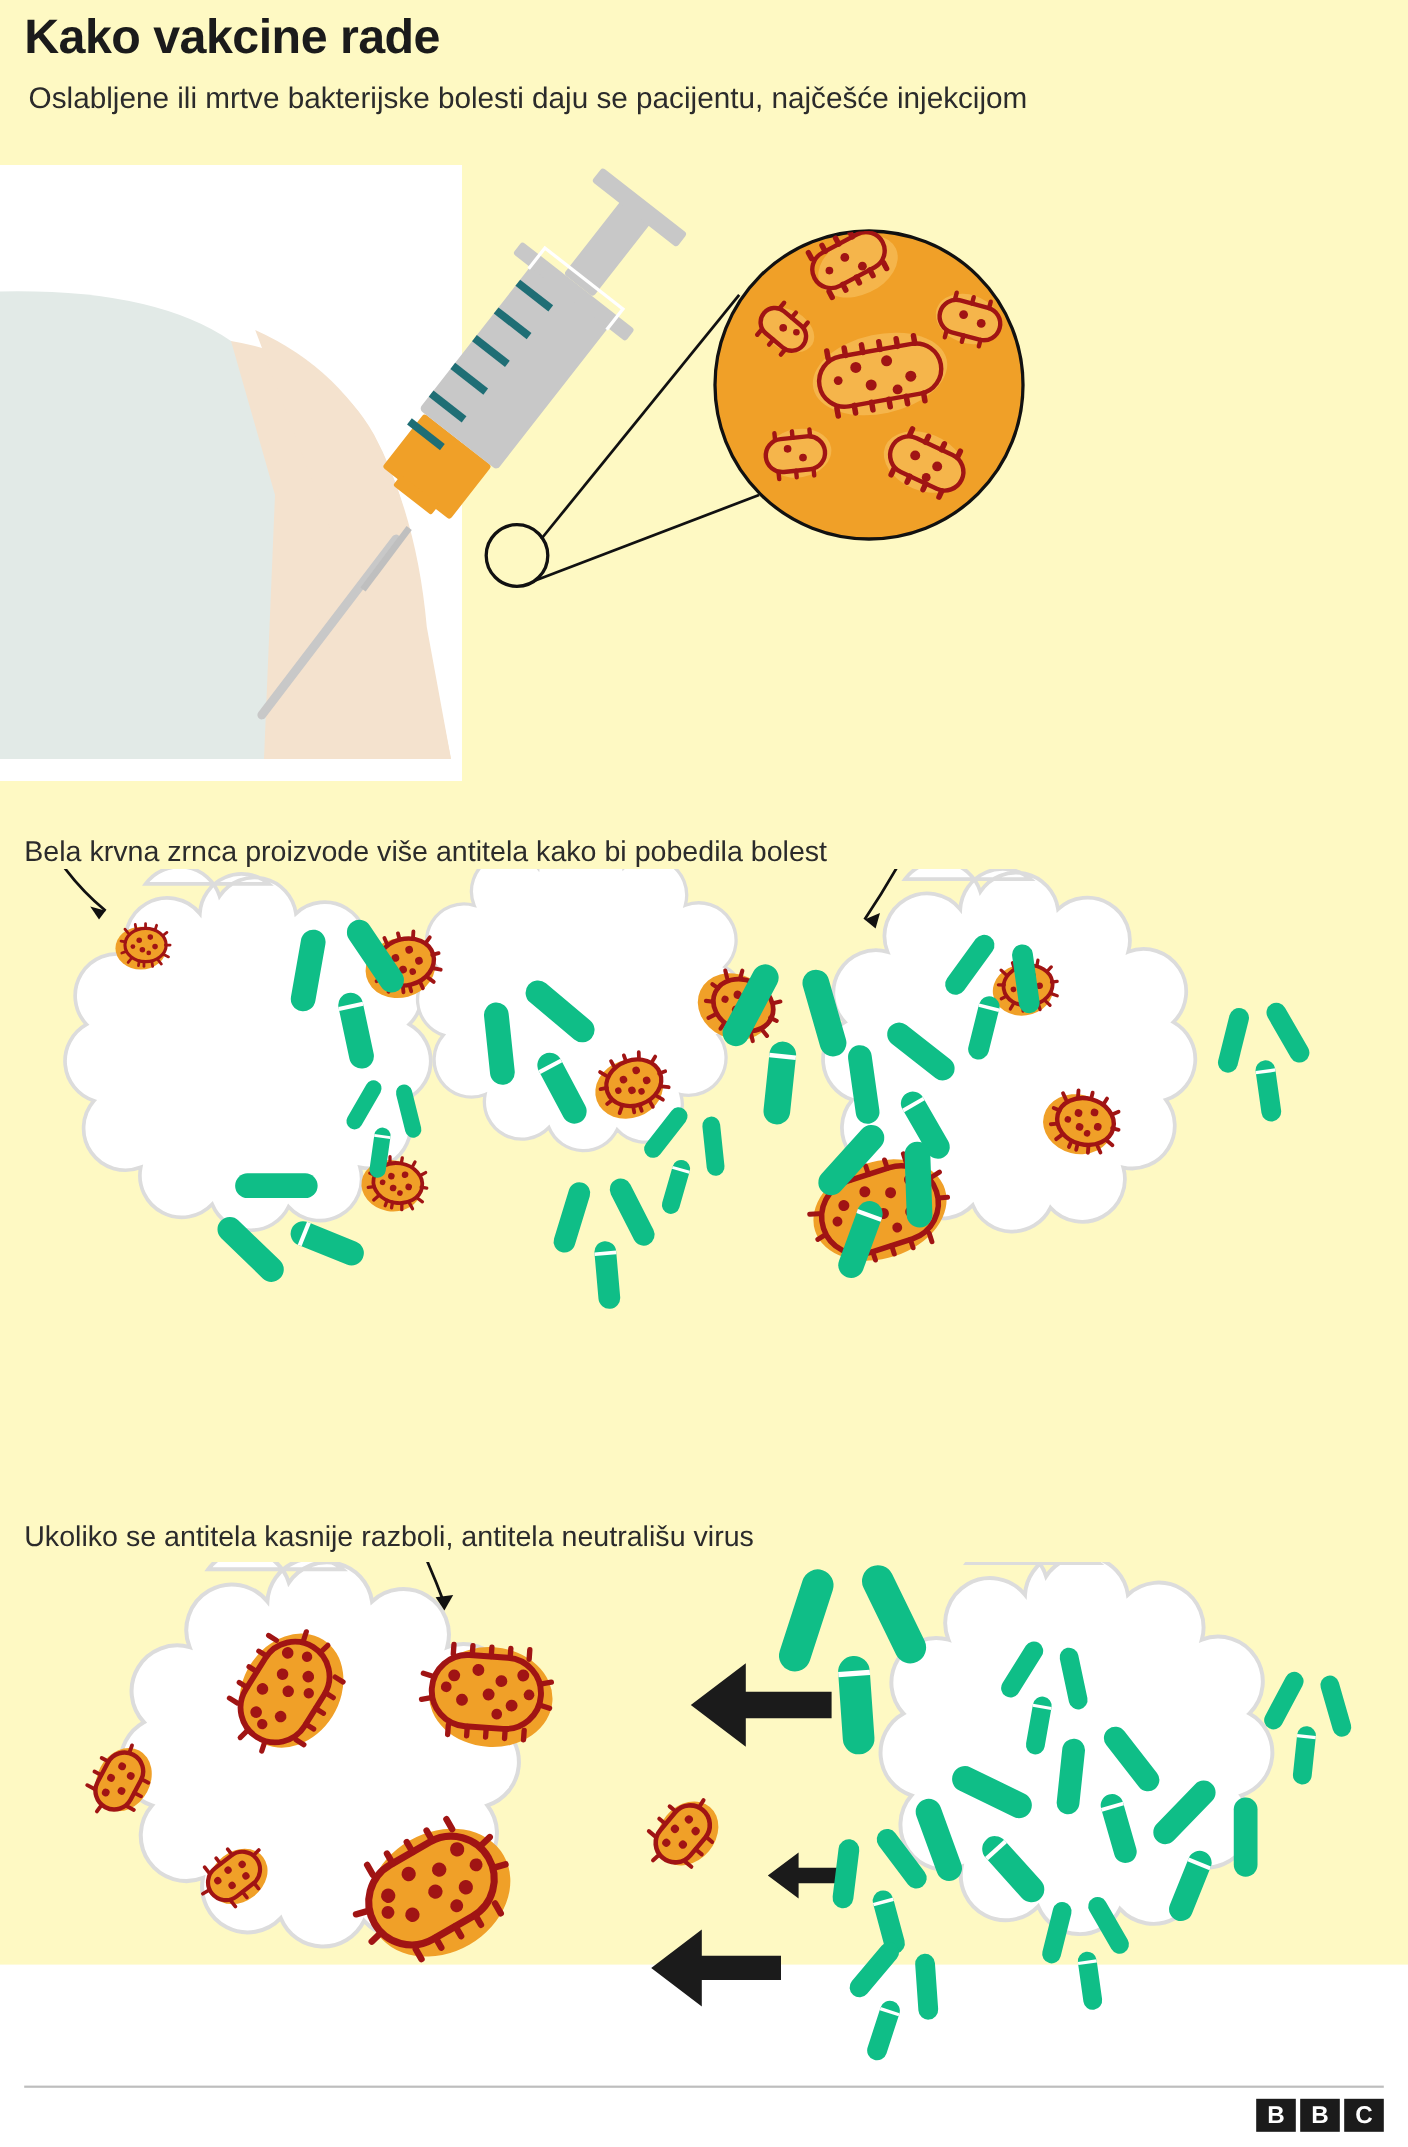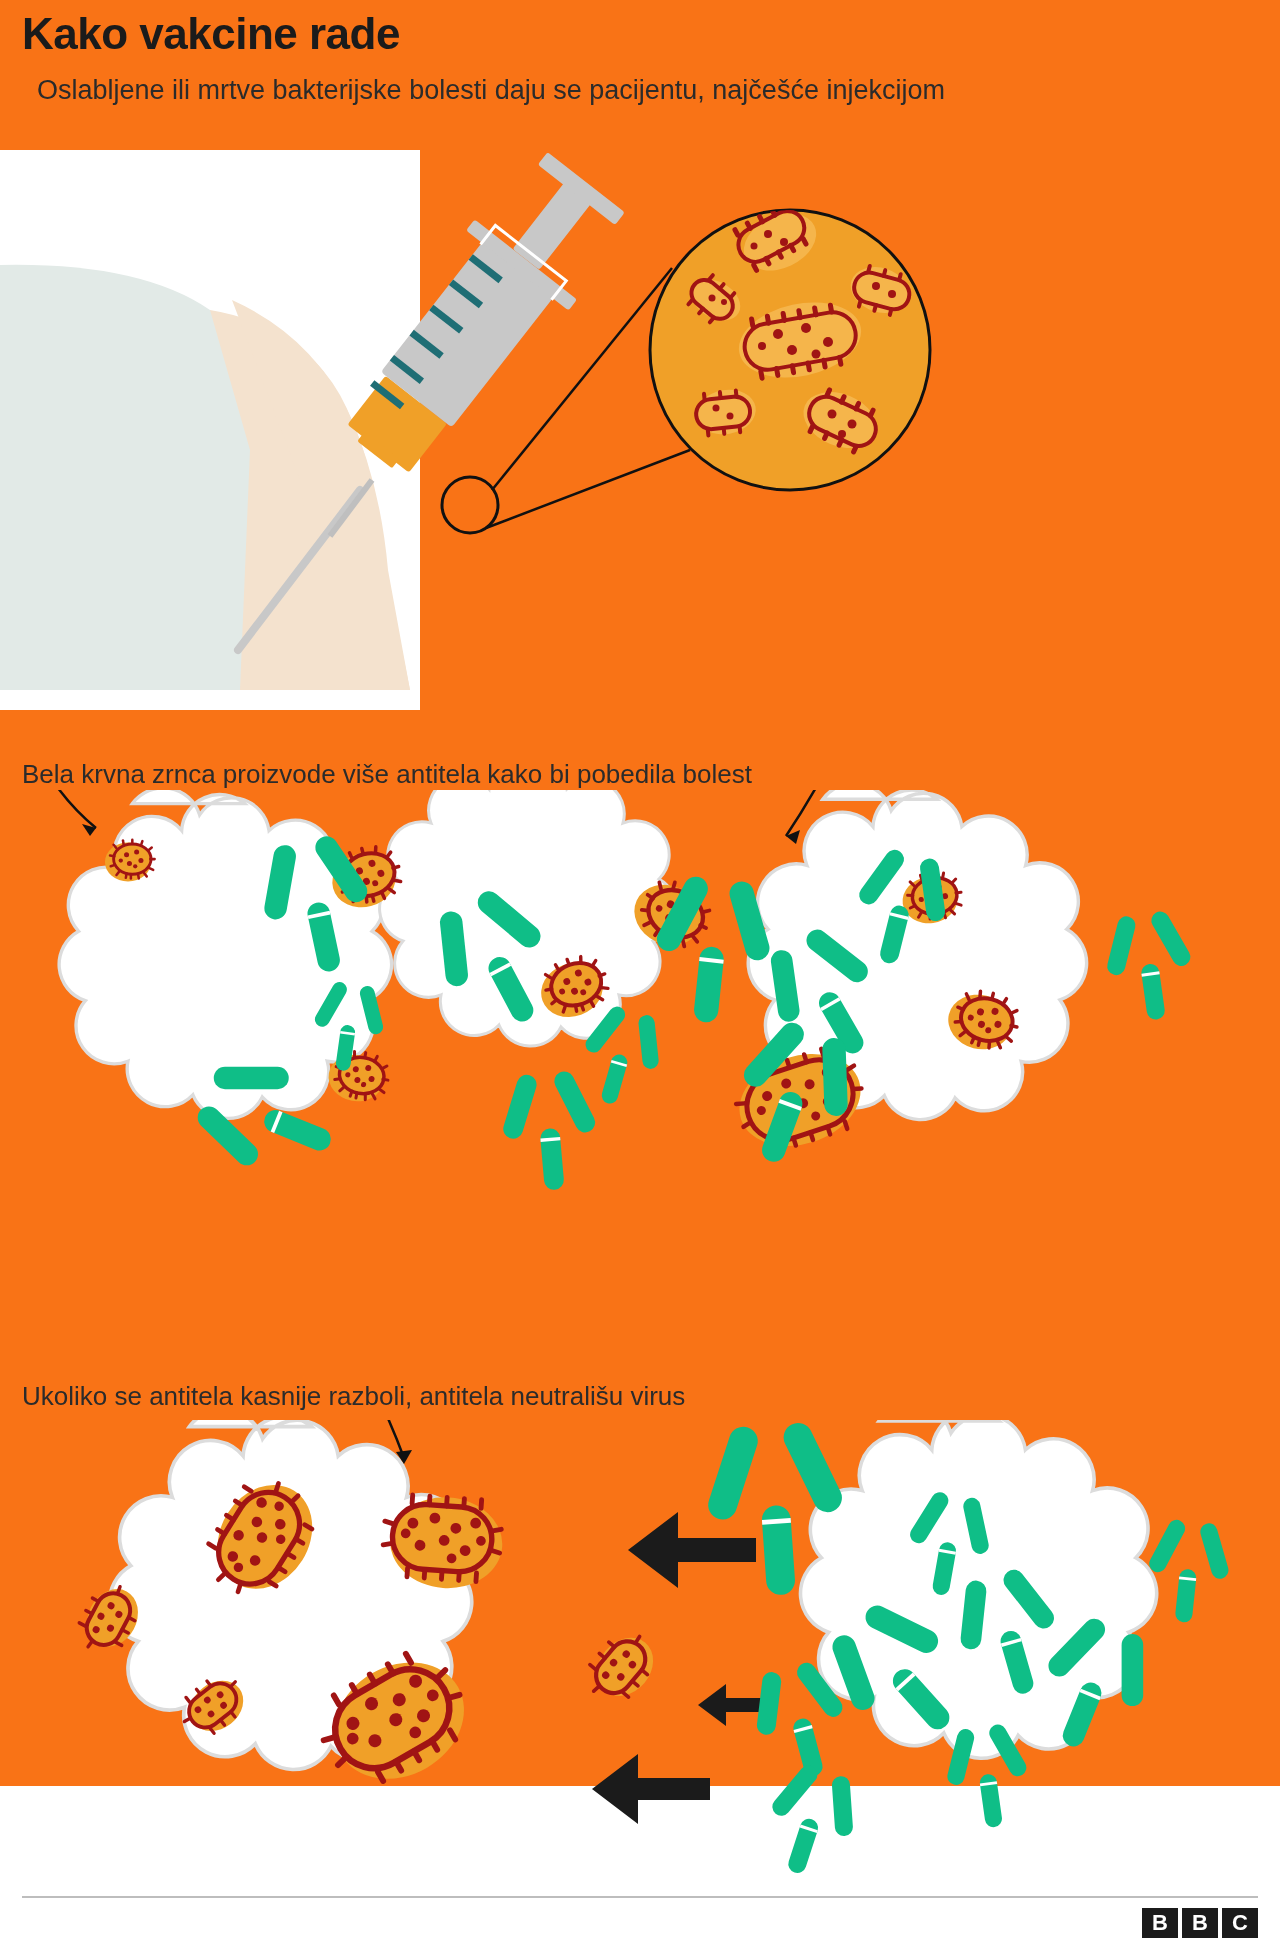--- a/index.html
+++ b/index.html
@@ -12,21 +12,21 @@
     height: 1952px;
     font-family: "Liberation Sans", sans-serif;
     color: #222222;
     overflow: hidden;
     position: relative;
   }
   .page {
     position: relative;
     width: 1280px;
     height: 1786px;
-    background: #f97316;
+    background: #fef9c3;
   }
 
   
   .header {
     position: absolute;
     left: 22px;
     top: 10px;
     width: 1120px;
   }
   .title {
@@ -34,21 +34,21 @@
     font-weight: bold;
     letter-spacing: -0.5px;
     line-height: 1.1;
     color: #1b1b1b;
     margin: 0 0 14px 0;
   }
   .subtitle {
     font-size: 27px;
     line-height: 1.28;
     color: #2b2b2b;
-    margin: 15px;
+    margin: 4px;
     max-width: 1060px;
   }
 
   
   .caption {
     position: absolute;
     font-size: 26px;
     line-height: 1.3;
     color: #2b2b2b;
   }

